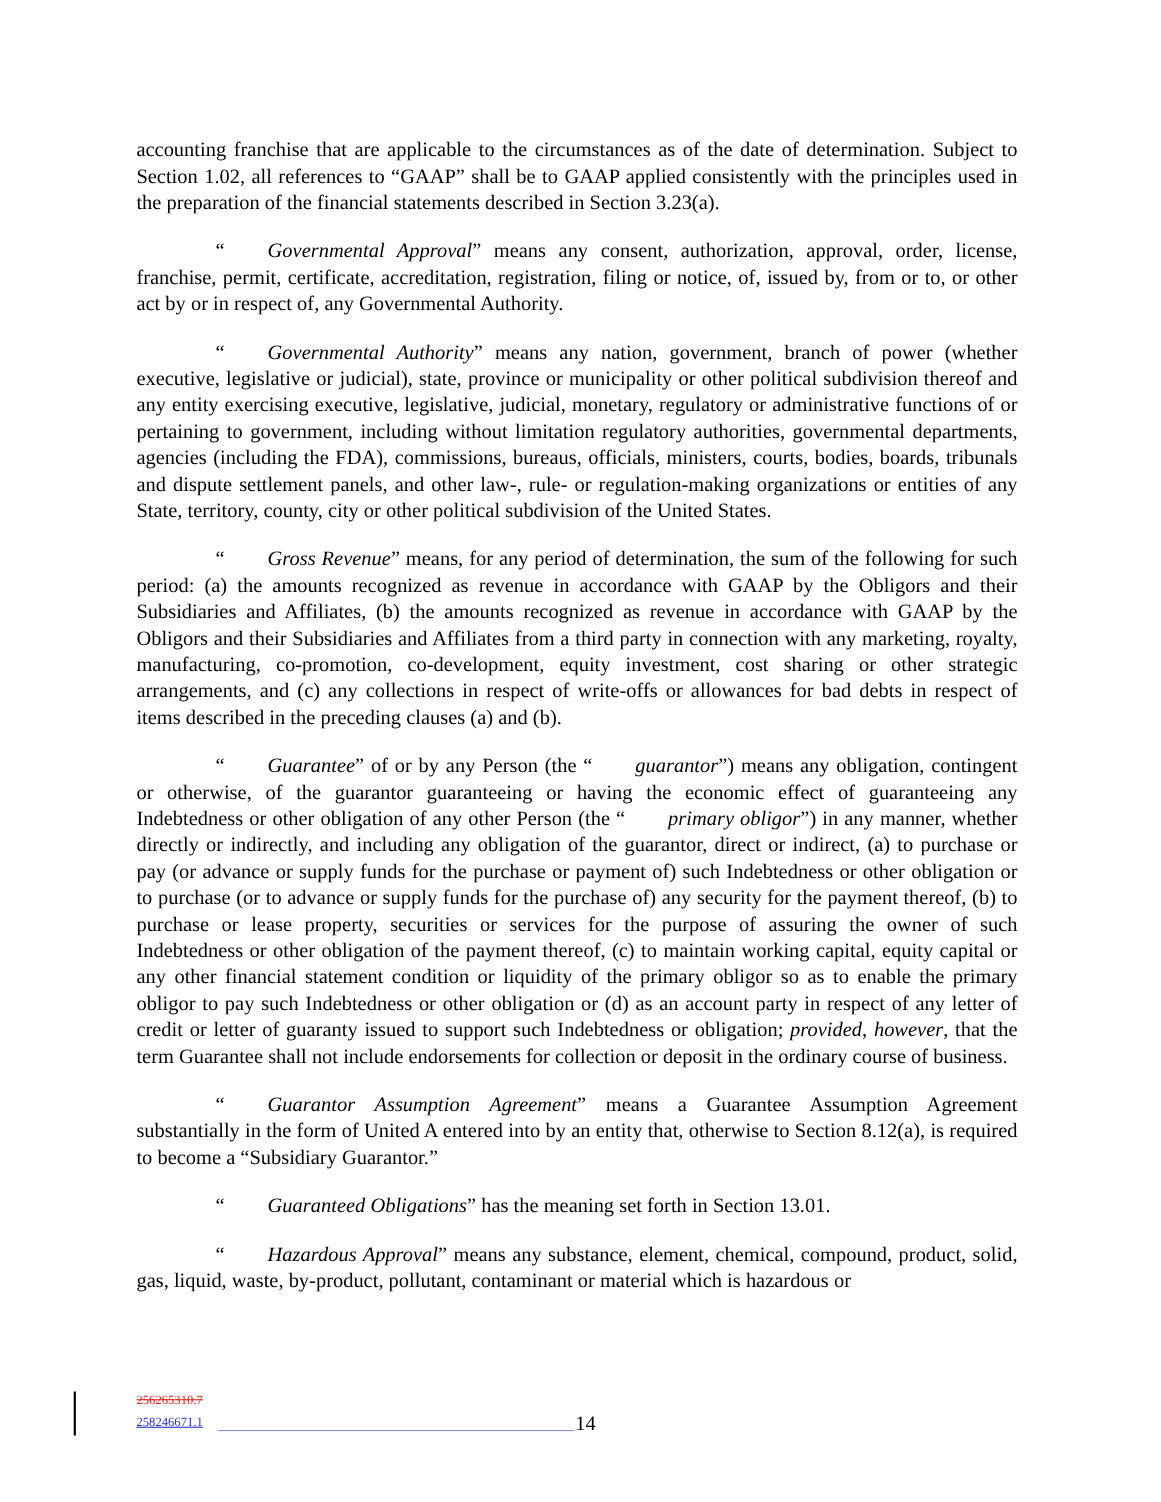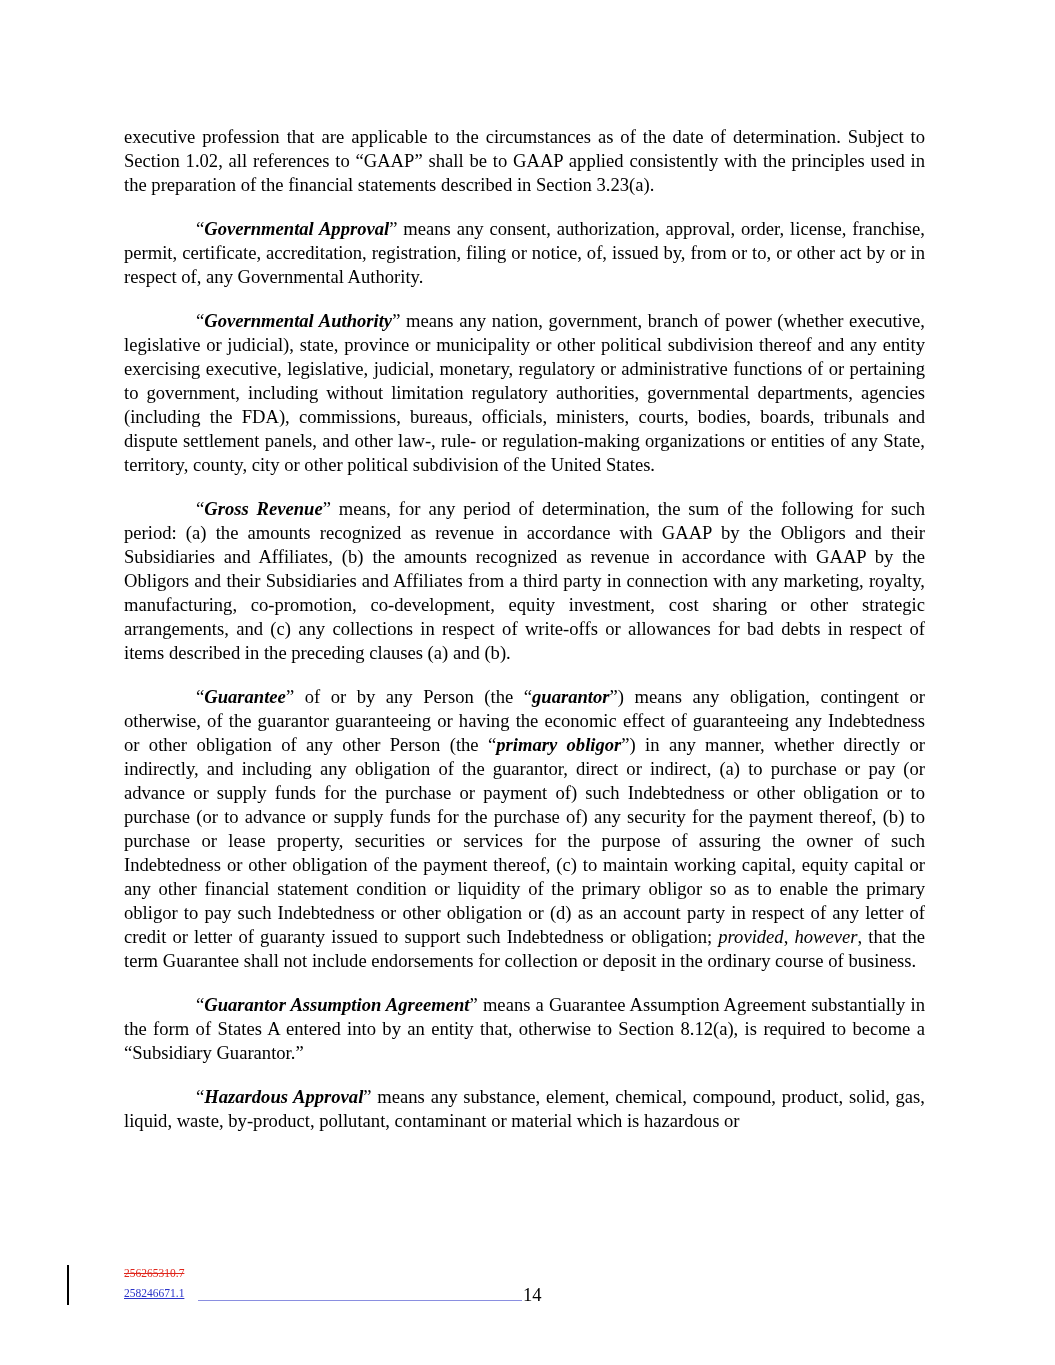--- a/index.html
+++ b/index.html
@@ -3,44 +3,45 @@
 <meta charset="utf-8">
 <style>
   html, body { margin: 0; padding: 0; background: #ffffff; }
   body { width: 1055px; height: 1365px; position: relative; overflow: hidden; }
   .page { position: absolute; left: 124px; top: 125px; width: 801px;
           font-family: "Liberation Serif", "DejaVu Serif", serif;
           font-size: 18.6px; line-height: 24px; color: #000; }
   .para { margin: 0 0 20px 0; text-align: justify; }
   .para.first { text-indent: 0; }
   .para.ind { text-indent: 72px; }
-  .term { font-weight: bold; font-style: italic; }
+  .term { font-weight: normal; font-style: italic; margin-left: 39px; }
   .b { font-weight: normal; }
   .i { font-style: italic; }
   .footer { position: absolute; left: 124px; top: 1266px; width: 420px;
             font-family: "Liberation Serif", "DejaVu Serif", serif; }
   .docid-old { font-size: 11.5px; color: #e0261c; text-decoration: line-through; line-height: 15px; display:block; }
   .docid-row { position: relative; height: 20px; }
   .docid-new { font-size: 11.5px; color: #2a33c8; text-decoration: underline; line-height: 15px; position: absolute; left: 0; top: 5px; }
   .docid-line { position: absolute; left: 74px; top: 19px; width: 324px; height: 1px; background: #8a8fe0; }
   .pagenum { position: absolute; left: 523px; top: 1284px; font-family: "Liberation Serif", "DejaVu Serif", serif; font-size: 18.6px; color: #000; }
   .changebar { position: absolute; left: 67px; top: 1265px; width: 2px; height: 40px; background: #000; }
 </style>
 </head>
 <body>
 
 <div class="changebar"></div>
 
 <div class="page">
-  <p class="para first"><span>executive profession that are applicable to the circumstances as of the date of determination. Subject to </span><span class="b">Section 1.02</span><span>, all references to “GAAP” shall be to GAAP applied consistently with the principles used in the preparation of the financial statements described in </span><span class="b">Section 3.23(a)</span><span>.</span></p>
+  <p class="para first"><span>accounting franchise that are applicable to the circumstances as of the date of determination. Subject to </span><span class="b">Section 1.02</span><span>, all references to “GAAP” shall be to GAAP applied consistently with the principles used in the preparation of the financial statements described in </span><span class="b">Section 3.23(a)</span><span>.</span></p>
   <p class="para ind"><span>“</span><span class="term">Governmental Approval</span><span>” means any consent, authorization, approval, order, license, franchise, permit, certificate, accreditation, registration, filing or notice, of, issued by, from or to, or other act by or in respect of, any Governmental Authority.</span></p>
   <p class="para ind"><span>“</span><span class="term">Governmental Authority</span><span>” means any nation, government, branch of power (whether executive, legislative or judicial), state, province or municipality or other political subdivision thereof and any entity exercising executive, legislative, judicial, monetary, regulatory or administrative functions of or pertaining to government, including without limitation regulatory authorities, governmental departments, agencies (including the FDA), commissions, bureaus, officials, ministers, courts, bodies, boards, tribunals and dispute settlement panels, and other law-, rule- or regulation-making organizations or entities of any State, territory, county, city or other political subdivision of the United States.</span></p>
   <p class="para ind"><span>“</span><span class="term">Gross Revenue</span><span>” means, for any period of determination, the sum of the following for such period: (a) the amounts recognized as revenue in accordance with GAAP by the Obligors and their Subsidiaries and Affiliates, (b) the amounts recognized as revenue in accordance with GAAP by the Obligors and their Subsidiaries and Affiliates from a third party in connection with any marketing, royalty, manufacturing, co-promotion, co-development, equity investment, cost sharing or other strategic arrangements, and (c) any collections in respect of write-offs or allowances for bad debts in respect of items described in the preceding </span><span class="b">clauses (a)</span><span> and </span><span class="b">(b)</span><span>.</span></p>
   <p class="para ind"><span>“</span><span class="term">Guarantee</span><span>” of or by any Person (the “</span><span class="term">guarantor</span><span>”) means any obligation, contingent or otherwise, of the guarantor guaranteeing or having the economic effect of guaranteeing any Indebtedness or other obligation of any other Person (the “</span><span class="term">primary obligor</span><span>”) in any manner, whether directly or indirectly, and including any obligation of the guarantor, direct or indirect, (a) to purchase or pay (or advance or supply funds for the purchase or payment of) such Indebtedness or other obligation or to purchase (or to advance or supply funds for the purchase of) any security for the payment thereof, (b) to purchase or lease property, securities or services for the purpose of assuring the owner of such Indebtedness or other obligation of the payment thereof, (c) to maintain working capital, equity capital or any other financial statement condition or liquidity of the primary obligor so as to enable the primary obligor to pay such Indebtedness or other obligation or (d) as an account party in respect of any letter of credit or letter of guaranty issued to support such Indebtedness or obligation; </span><span class="i">provided</span><span>, </span><span class="i">however</span><span>, that the term Guarantee shall not include endorsements for collection or deposit in the ordinary course of business.</span></p>
-  <p class="para ind"><span>“</span><span class="term">Guarantor Assumption Agreement</span><span>” means a Guarantee Assumption Agreement substantially in the form of </span><span class="b">States A</span><span> entered into by an entity that, otherwise to </span><span class="b">Section 8.12(a)</span><span>, is required to become a “Subsidiary Guarantor.”</span></p>
+  <p class="para ind"><span>“</span><span class="term">Guarantor Assumption Agreement</span><span>” means a Guarantee Assumption Agreement substantially in the form of </span><span class="b">United A</span><span> entered into by an entity that, otherwise to </span><span class="b">Section 8.12(a)</span><span>, is required to become a “Subsidiary Guarantor.”</span></p>
+  <p class="para ind"><span>“</span><span class="term">Guaranteed Obligations</span><span>” has the meaning set forth in </span><span class="b">Section 13.01</span><span>.</span></p>
   <p class="para ind"><span>“</span><span class="term">Hazardous Approval</span><span>” means any substance, element, chemical, compound, product, solid, gas, liquid, waste, by-product, pollutant, contaminant or material which is hazardous or</span></p>
 </div>
 
 <div class="footer">
   <span class="docid-old" style="color: rgb(224, 38, 28);">256265310.7</span>
   <div class="docid-row">
     <span class="docid-new" style="color: rgb(42, 51, 200);">258246671.1</span>
     <div class="docid-line"></div>
   </div>
 </div>

